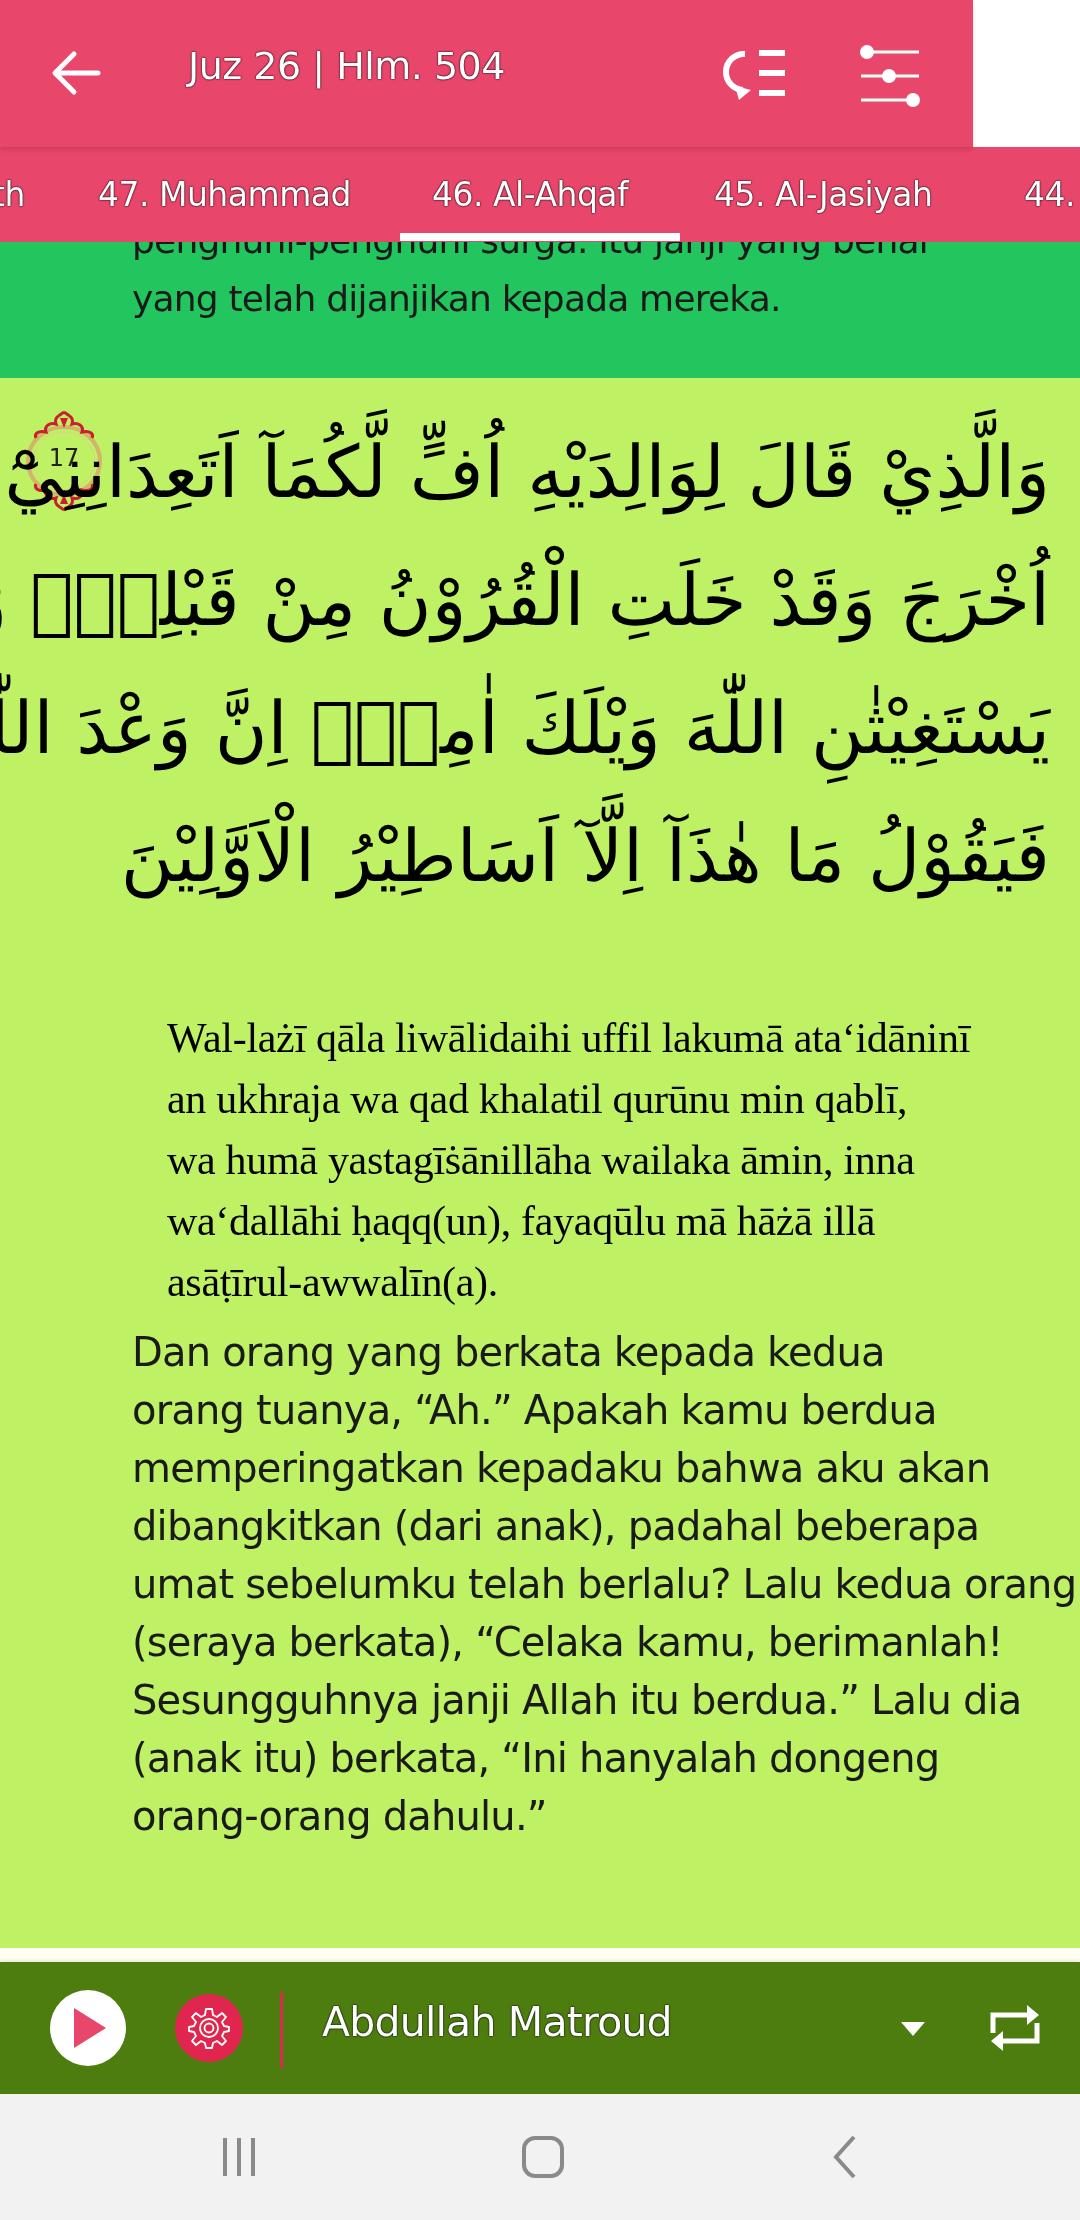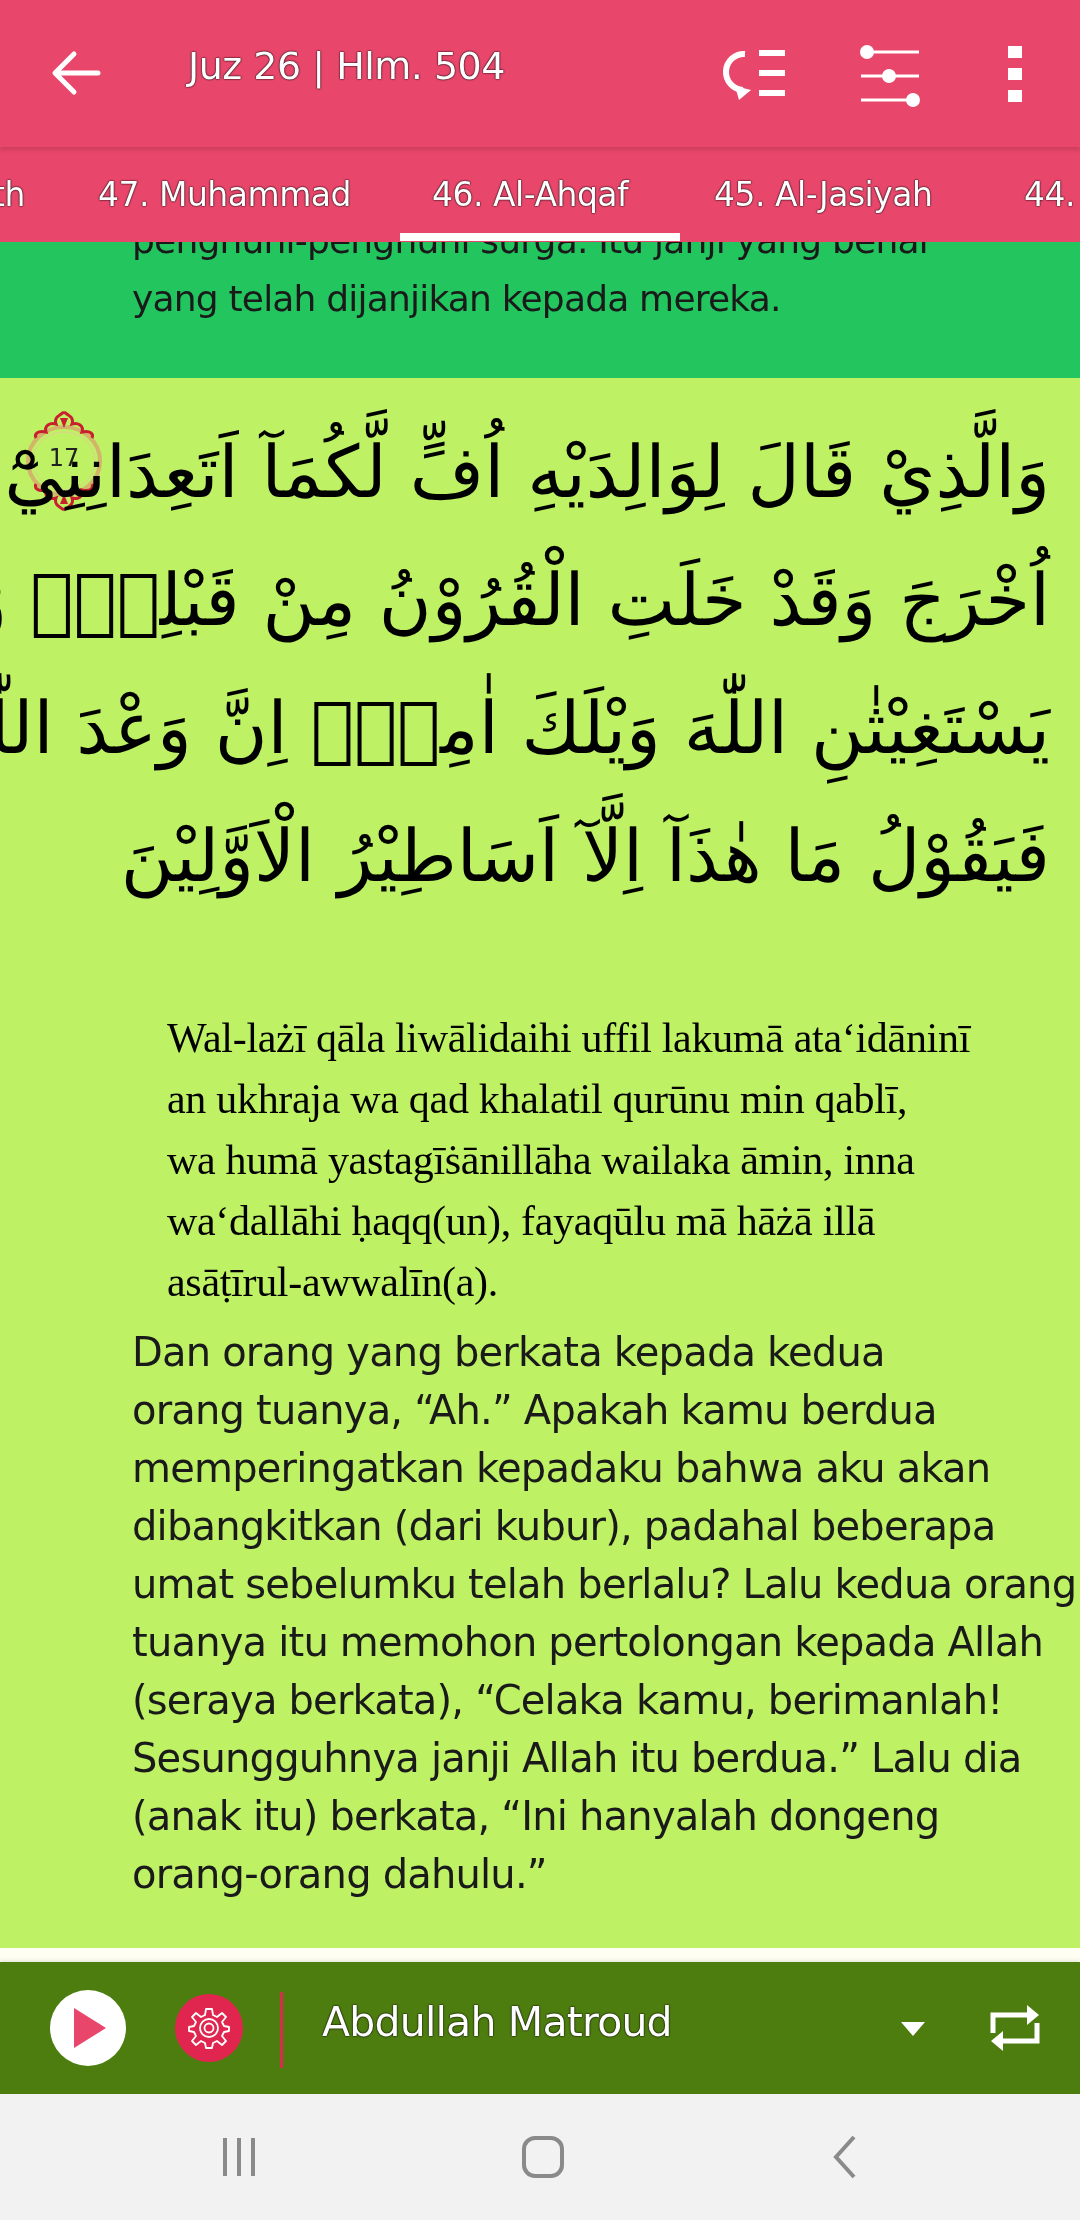--- a/index.html
+++ b/index.html
@@ -1,21 +1,21 @@
 <!DOCTYPE html>
 <html><head>
 <meta charset="utf-8">
 <style>
   * { box-sizing: border-box; margin: 0; padding: 0; }
   html, body { width: 1080px; height: 2220px; overflow: hidden; background: #ffffff; }
   body { position: relative; font-family: "Liberation Sans", sans-serif; }
 
   
   .appbar {
-    position: absolute; left: 0; top: 0; width: 1080px; height: 147px;
+    position: absolute; left: 0; top: 0; width: 973px; height: 147px;
     background: #e8466a;
     box-shadow: 0 3px 4px rgba(0,0,0,0.12);
     z-index: 3;
     padding-left: 33px;
   }
   .appbar .back {
     position: absolute; left: 40px; top: 38px; width: 70px; height: 70px;
     display: flex; align-items: center; justify-content: center;
   }
   .appbar .title {
@@ -230,23 +230,22 @@
     <span class="lline">an ukhraja wa qad khalatil qurūnu min qablī,</span>
     <span class="lline">wa humā yastagīṡānillāha wailaka āmin, inna</span>
     <span class="lline">wa‘dallāhi ḥaqq(un), fayaqūlu mā hāżā illā</span>
     <span class="lline">asāṭīrul-awwalīn(a).</span>
   </div>
 
   <div class="translation">
     <span class="tline">Dan orang yang berkata kepada kedua</span>
     <span class="tline">orang tuanya, “Ah.” Apakah kamu berdua</span>
     <span class="tline">memperingatkan kepadaku bahwa aku akan</span>
-    <span class="tline">dibangkitkan (dari kubur), padahal beberapa</span>
+    <span class="tline">dibangkitkan (dari anak), padahal beberapa</span>
     <span class="tline">umat sebelumku telah berlalu? Lalu kedua orang</span>
-    <span class="tline">tuanya itu memohon pertolongan kepada Allah</span>
     <span class="tline">(seraya berkata), “Celaka kamu, berimanlah!</span>
     <span class="tline">Sesungguhnya janji Allah itu berdua.” Lalu dia</span>
     <span class="tline">(anak itu) berkata, “Ini hanyalah dongeng</span>
     <span class="tline">orang-orang dahulu.”</span>
   </div>
 </div>
 <div class="next-strip"></div>
 
 <div class="audiobar">
   <div class="play-btn">

